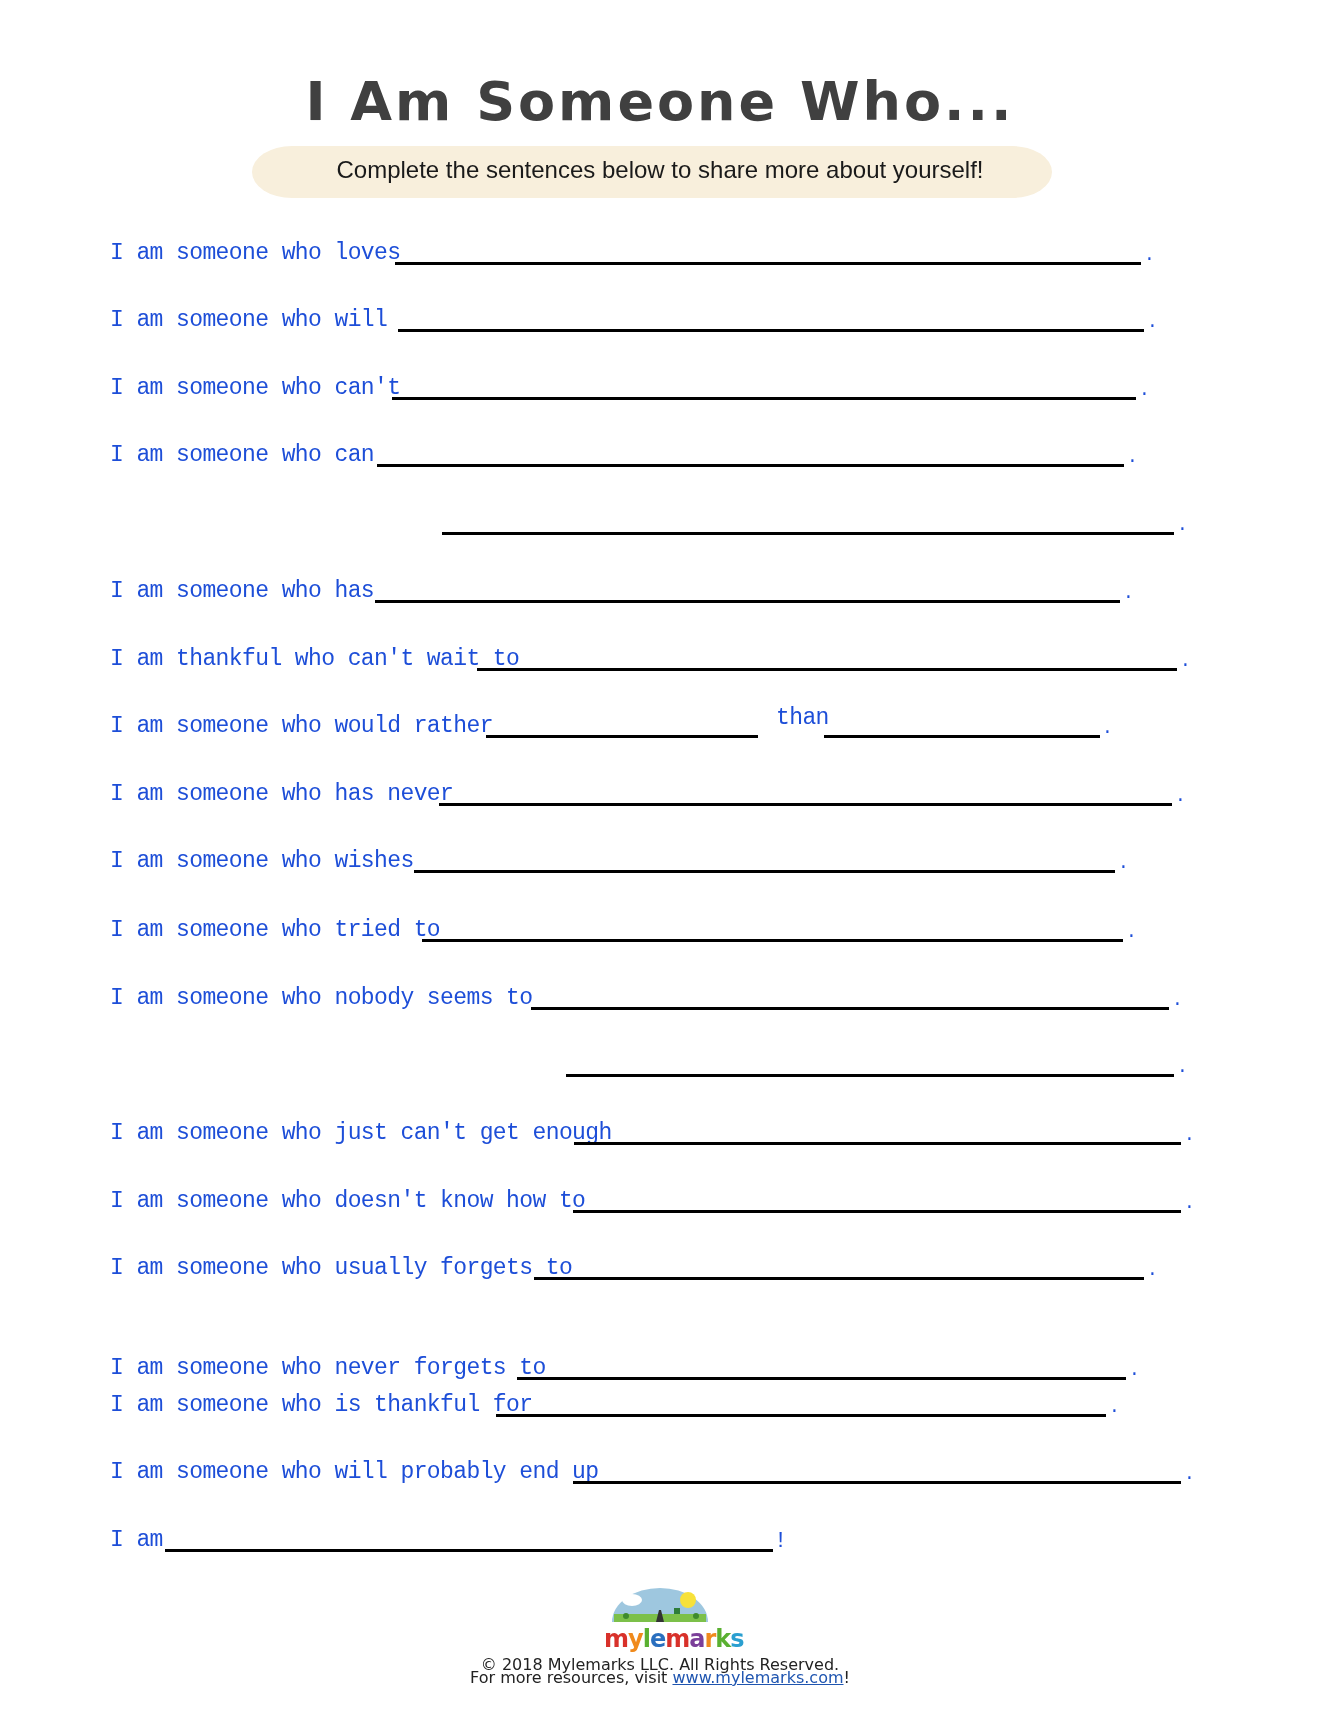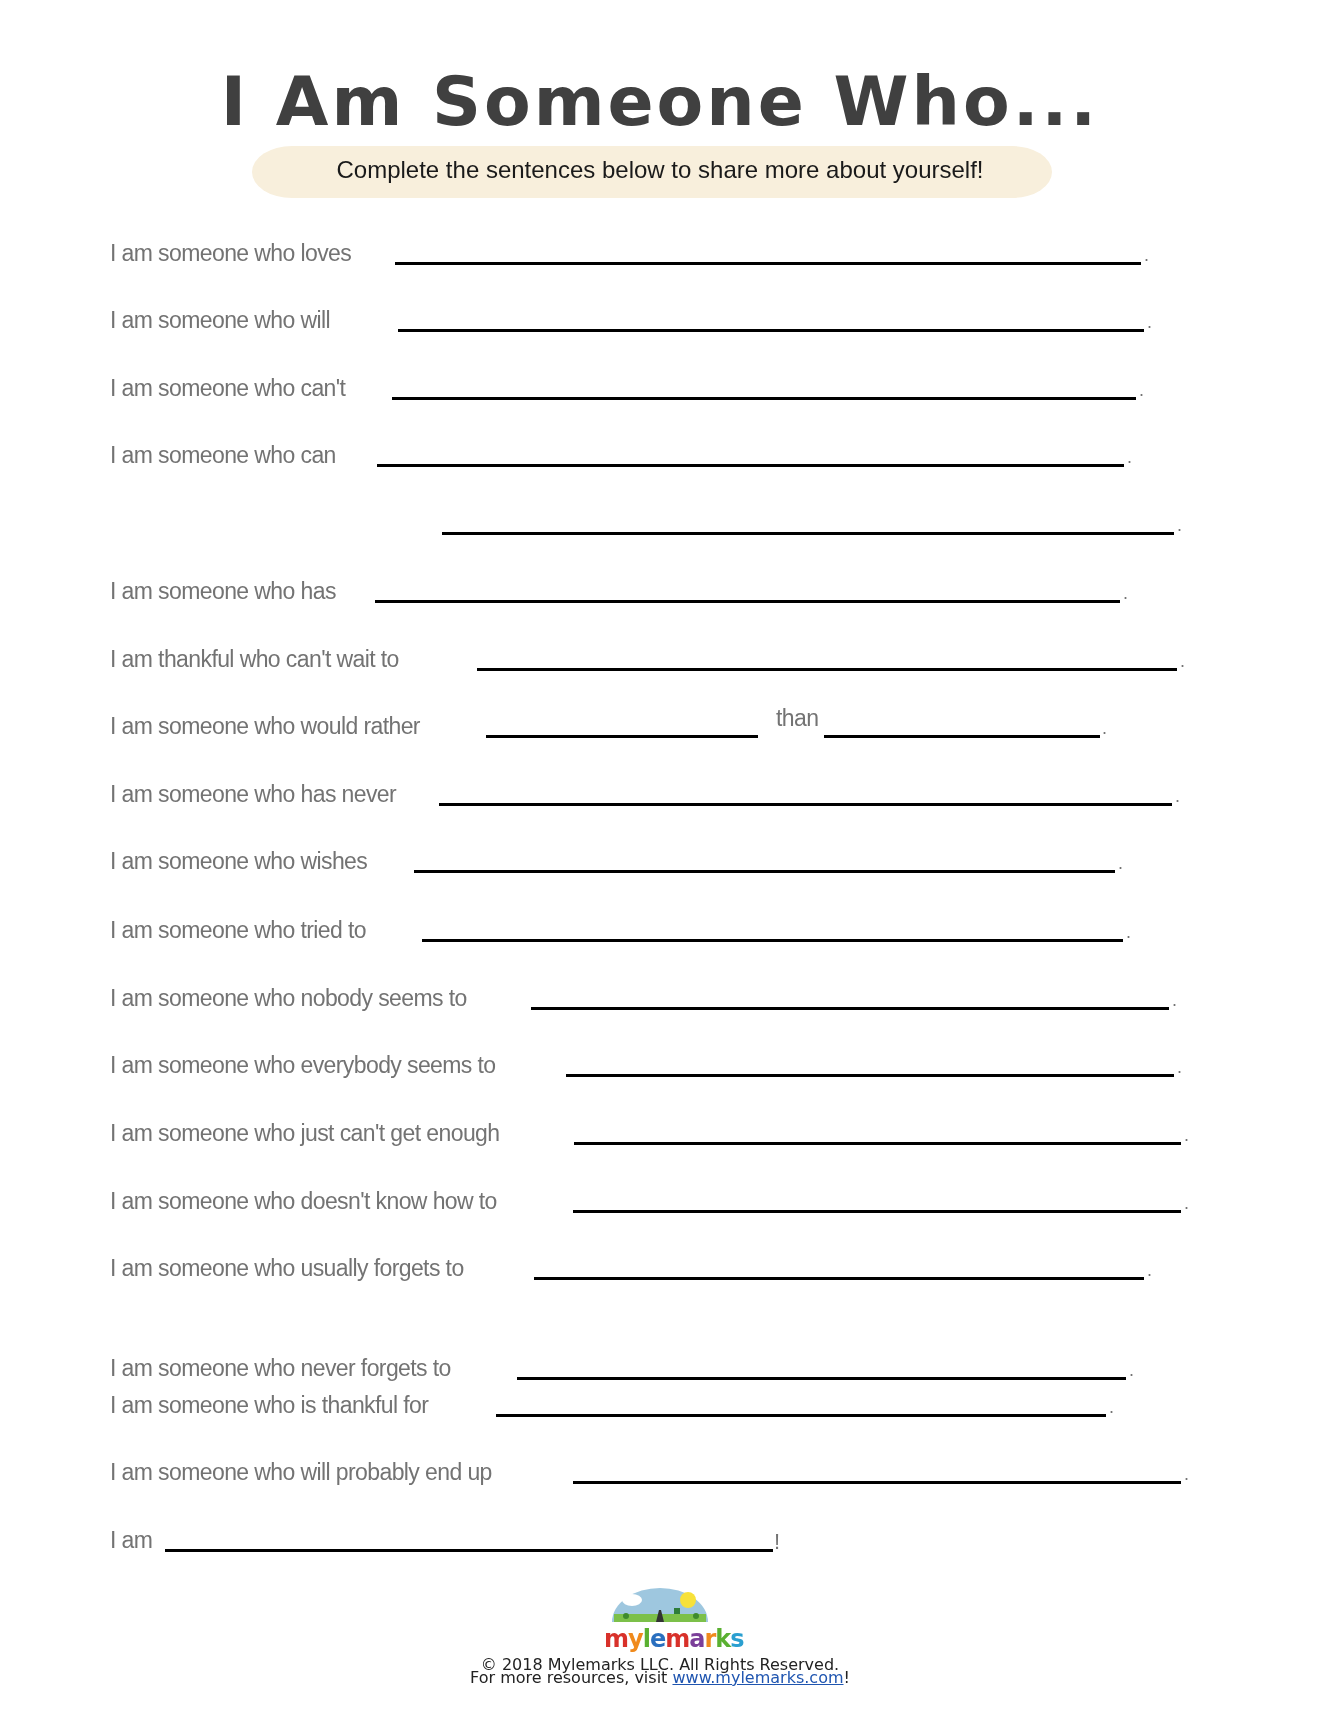--- a/index.html
+++ b/index.html
@@ -1,32 +1,32 @@
 <!DOCTYPE html>
 <html><head>
 <meta charset="utf-8">
 <style>
   html, body { margin:0; padding:0; background:#ffffff; }
   body { width:1320px; height:1717px; position:relative; overflow:hidden; }
   .title {
     position:absolute; left:0; width:1320px; top:70px; text-align:center;
-    font-family:"DejaVu Sans", sans-serif; font-weight:bold; font-size:68px;
+    font-family:"DejaVu Sans", sans-serif; font-weight:bold; font-size:54px;
     letter-spacing:3px; color:#404040; line-height:64px;
   }
   .pill {
     position:absolute; left:252px; top:146px; width:800px; height:52px;
     background:#f8efdc; border-radius:40px / 26px;
   }
   .subtitle {
     position:absolute; left:0; width:1320px; top:154px; text-align:center;
     font-family:"Liberation Sans", sans-serif; font-size:24px; color:#1a1a1a; line-height:32px;
   }
   .row {
     position:absolute; left:110px; height:40px;
-    font-family:Liberation Sans, sans-serif; font-size:23px; color:#737373;
+    font-family:Liberation Mono, monospace; font-size:23px; color:#1d4ed8;
     white-space:nowrap; letter-spacing:-0.6px;
   }
   .row .txt { position:absolute; left:0; bottom:8px; line-height:28px; }
   .blank {
     position:absolute; bottom:10px; height:0; border-bottom:3px solid #000;
   }
   .punct { position:absolute; bottom:8px; font-size:18px; line-height:24px; }
   .mid { position:absolute; bottom:16px; line-height:28px;margin-left:10px; }
   .logo { position:absolute; left:604px; top:1588px; width:112px; height:58px; }
   .footer {
@@ -98,21 +98,20 @@
   <span class="txt">I am someone who tried to</span>
   <span class="blank" style="left:312px;width:701px;"></span>
   <span class="punct" style="left:1016px;">.</span>
 </div>
 <div class="row" style="top:980px;width:1100px;">
   <span class="txt">I am someone who nobody seems to</span>
   <span class="blank" style="left:421px;width:638px;"></span>
   <span class="punct" style="left:1062px;">.</span>
 </div>
 <div class="row" style="top:1047px;width:1100px;">
-  <span class="txt">I am someone who everybody seems to</span>
   <span class="blank" style="left:456px;width:608px;"></span>
   <span class="punct" style="left:1067px;">.</span>
 </div>
 <div class="row" style="top:1115px;width:1100px;">
   <span class="txt">I am someone who just can't get enough</span>
   <span class="blank" style="left:464px;width:607px;"></span>
   <span class="punct" style="left:1074px;">.</span>
 </div>
 <div class="row" style="top:1183px;width:1100px;">
   <span class="txt">I am someone who doesn't know how to</span>

